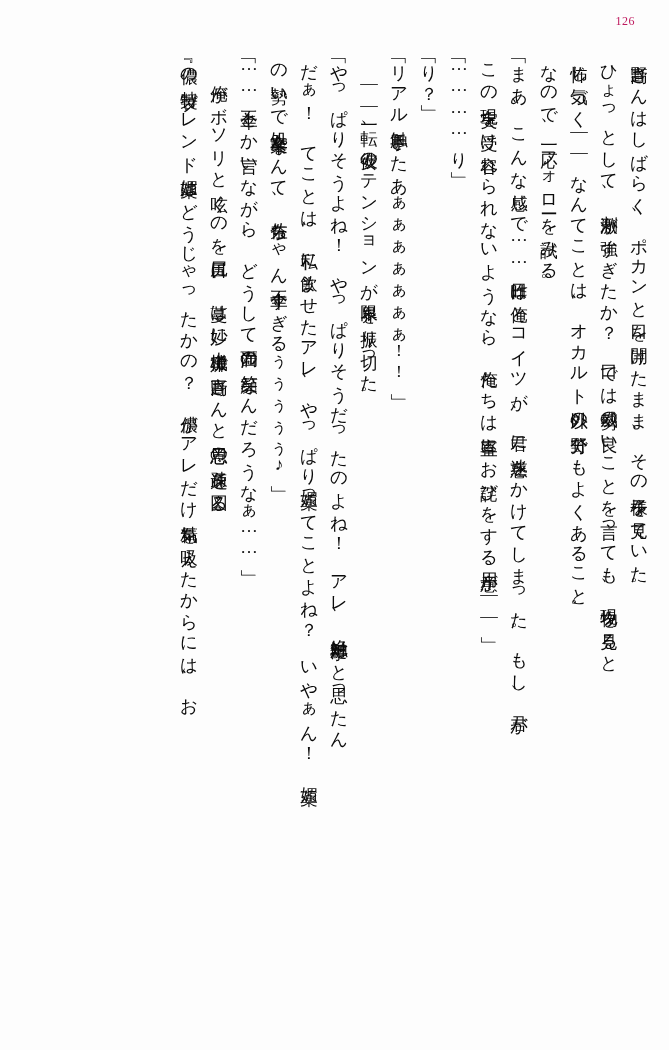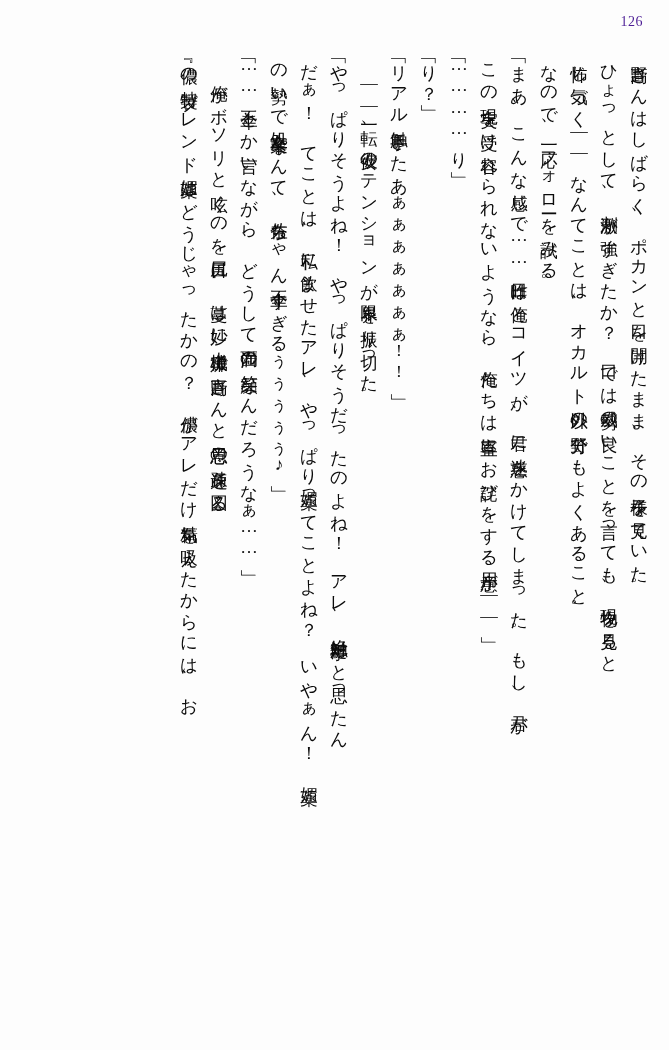--- a/index.html
+++ b/index.html
@@ -16,25 +16,25 @@
     overflow: hidden;
   }
   .page {
     position: absolute;
     inset: 0;
     background: #fdfdfd;
   }
   .page-number {
     position: absolute;
     top: 14px;
-    right: 26px;
-    font-size: 14px;
+    right: 34px;
+    font-size: 12px;
     letter-spacing: 0.5px;
     font-family: "Liberation Serif", "DejaVu Serif", serif;
-    color: #4c1d95;
+    color: #be185d;
   }
   .body-area {
     position: absolute;
     top: 52px;
     left: 22px;
     right: 22px;
     bottom: 26px;
     display: flex;
     flex-direction: row-reverse;
     justify-content: flex-start;

